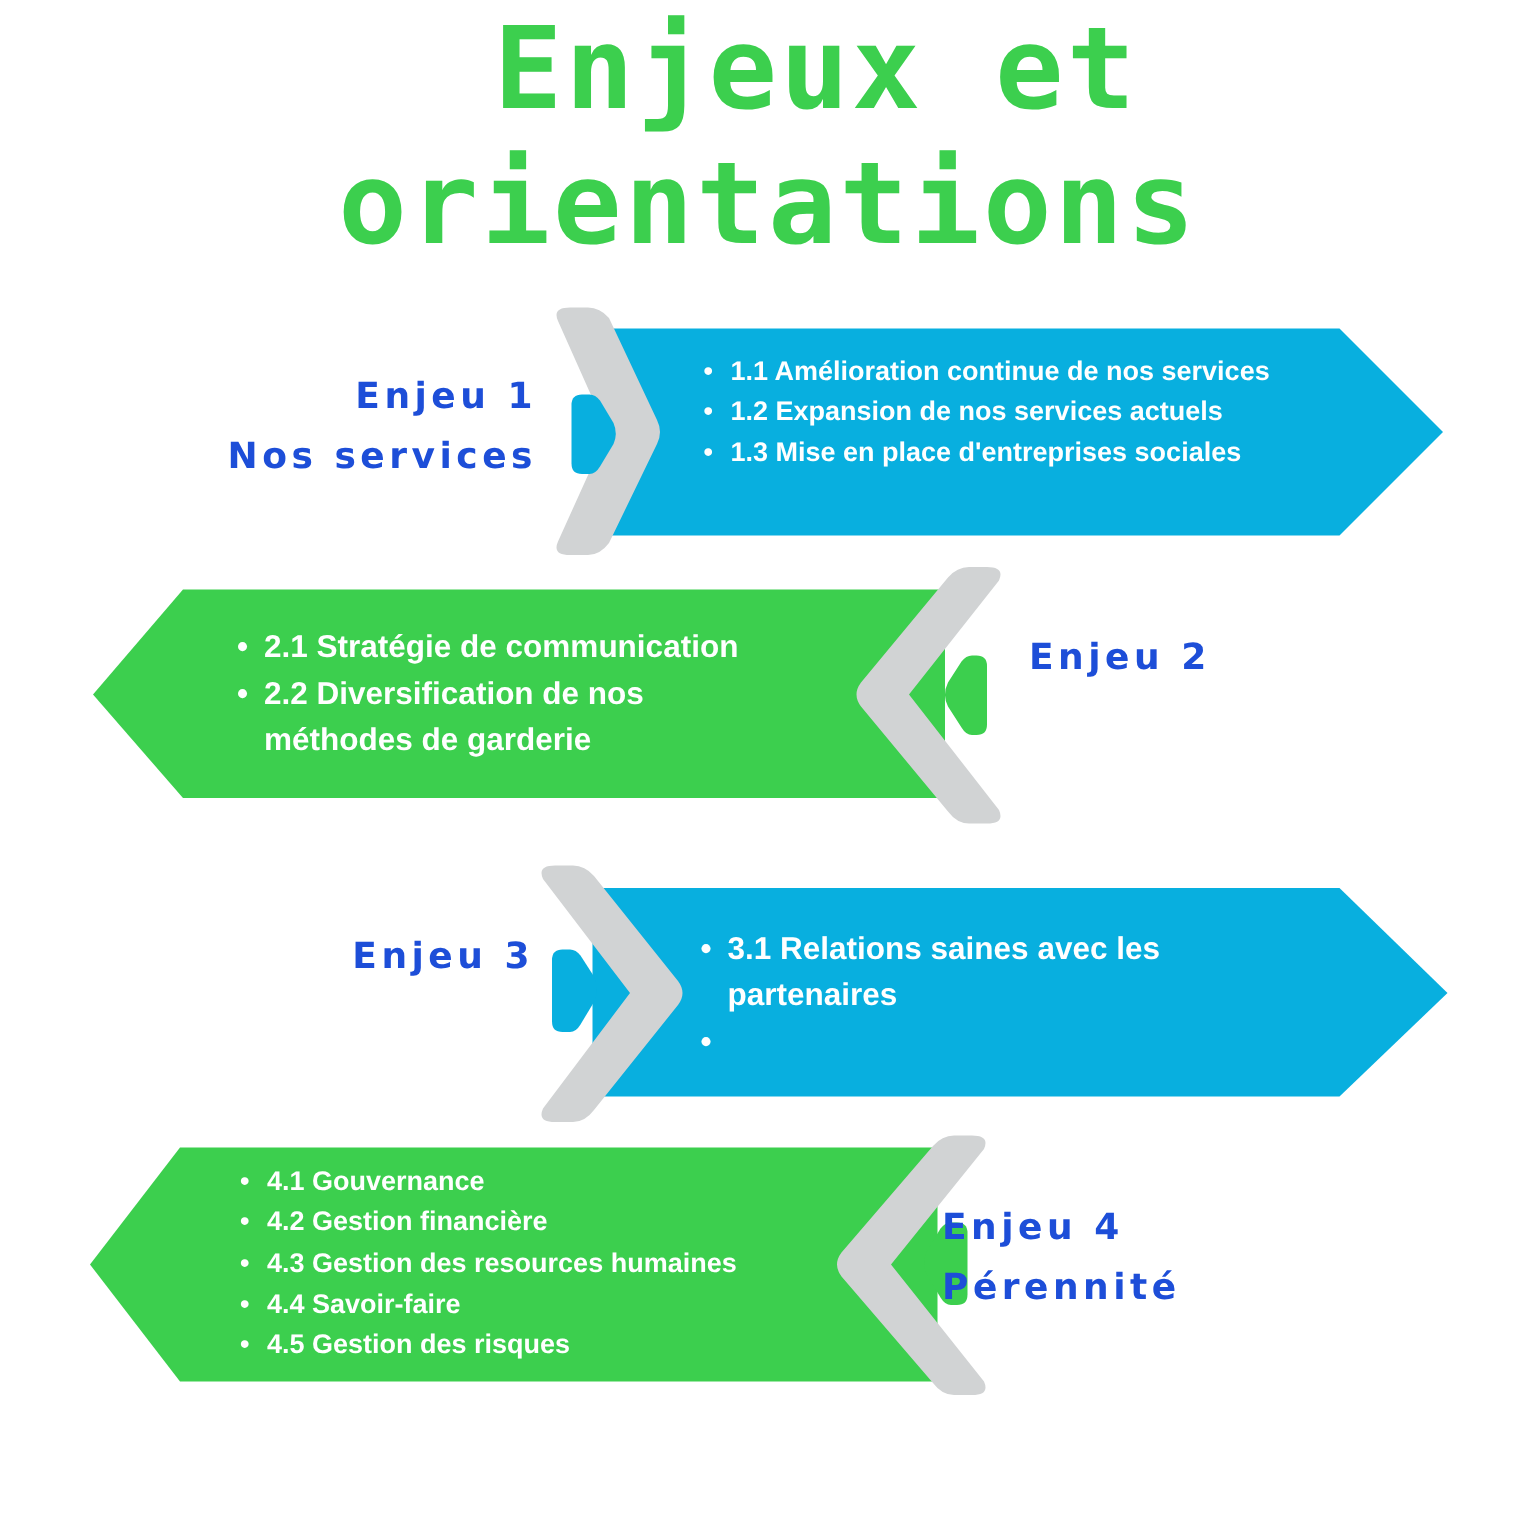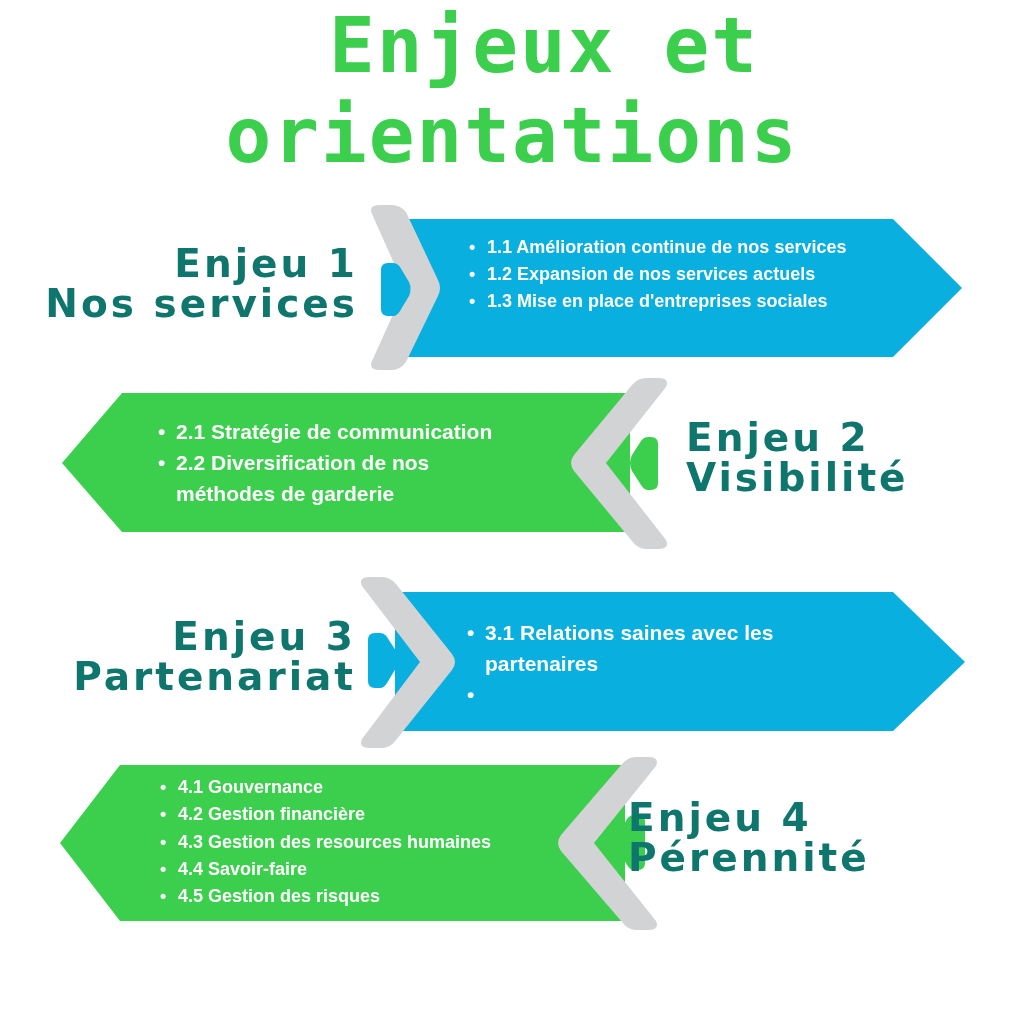--- a/index.html
+++ b/index.html
@@ -1,21 +1,21 @@
 <!DOCTYPE html>
 <html><head>
 <meta charset="utf-8">
 <style>
   html, body { margin:0; padding:0; }
   body { width:1024px; height:1024px; background:#ffffff; position:relative; overflow:hidden; font-family:"Liberation Sans", sans-serif; }
   .title { position:absolute; left:0; width:1024px; text-align:center; font-family:"DejaVu Sans Mono", monospace; font-weight:bold; color:#3ccf4e; font-size:76px; line-height:1; letter-spacing:2px; }
   .title.l1 { top:8px;padding-left:32px; }
   .title.l2 { top:98px; }
   svg.shapes { position:absolute; left:0; top:0; }
-  .label { position:absolute; font-family:"DejaVu Sans", sans-serif; font-weight:bold; color:#0f766e; letter-spacing:3px; line-height:40px; font-size:39px; }
+  .label { position:absolute; font-family:"DejaVu Sans", sans-serif; font-weight:bold; color:#1d4ed8; letter-spacing:3px; line-height:40px; font-size:24px; }
   .label.right { text-align:right; }
   .label .l { display:block; white-space:nowrap; }
   .items { position:absolute; margin:0; padding:0; list-style:none; color:#ffffff; font-family:"Liberation Sans", sans-serif; font-weight:bold; }
   .items li { position:relative; padding-left:18px; white-space:nowrap; }
   .items li .bullet { position:absolute; left:0; top:0; }
   .items li .cont { display:block; }
 </style>
 </head>
 <body>
 
@@ -60,26 +60,24 @@
   <li><span class="bullet">•</span><span>1.3 Mise en place d'entreprises sociales</span></li>
 </ul>
 
 <ul class="items" style="left:158px; top:416px; font-size:21px; line-height:31px;">
   <li><span class="bullet">•</span><span>2.1 Stratégie de communication</span></li>
   <li><span class="bullet">•</span><span>2.2 Diversification de nos</span><span class="cont">méthodes de garderie</span></li>
 </ul>
 
 <div class="label" style="left:686px; top:418px;">
   <span class="l">Enjeu 2</span>
-  <span class="l">Visibilité</span>
 </div>
 
 <div class="label right" style="left:40px; top:617px; width:316px;">
   <span class="l">Enjeu 3</span>
-  <span class="l">Partenariat</span>
 </div>
 
 <ul class="items" style="left:467px; top:617px; font-size:21px; line-height:31px;">
   <li><span class="bullet">•</span><span>3.1 Relations saines avec les</span><span class="cont">partenaires</span></li>
   <li><span class="bullet">•</span></li>
 </ul>
 
 <ul class="items" style="left:160px; top:774px; font-size:18px; line-height:27.3px;">
   <li><span class="bullet">•</span><span>4.1 Gouvernance</span></li>
   <li><span class="bullet">•</span><span>4.2 Gestion financière</span></li>

